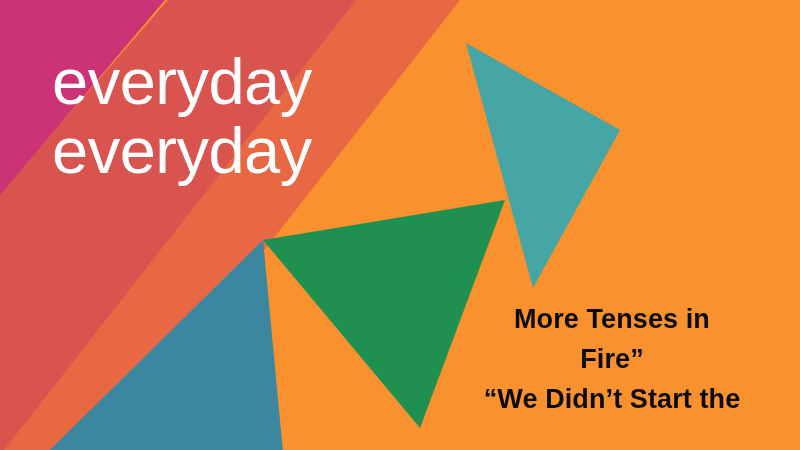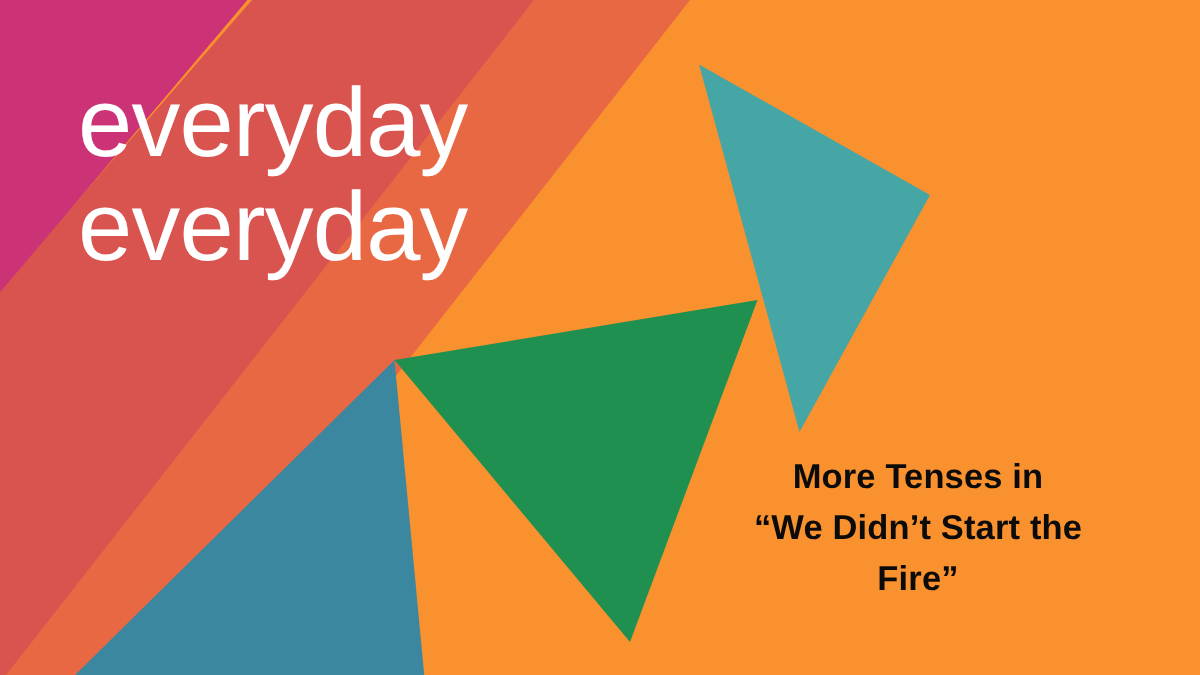--- a/index.html
+++ b/index.html
@@ -54,21 +54,21 @@
     top: 300px;
     width: 264px;
     text-align: center;
     z-index: 6;
     pointer-events: none;
   }
   .subtitle-text {
     display: block;
     color: #0B0B0B;
     font-family: "Liberation Sans", sans-serif;
-    font-size: 23px;
+    font-size: 27px;
     font-weight: 700;
     line-height: 1.48;
     letter-spacing: 0.1px;
   }
 </style>
 </head>
 <body>
 
 <div id="canvas">
 
@@ -91,18 +91,18 @@
       <polygon points="263,240 505,200 420,428" fill="#1F9050"></polygon>
     </svg>
 
     <div class="title-block">
       <span class="title-line">everyday</span>
       <span class="title-line">everyday</span>
     </div>
 
     <div class="subtitle-block">
       <span class="subtitle-text">More Tenses in</span>
+      <span class="subtitle-text">Fire”</span>
       <span class="subtitle-text">“We Didn’t Start the</span>
-      <span class="subtitle-text">Fire”</span>
     </div>
 
   </div>
 </div>
 
 </body></html>

